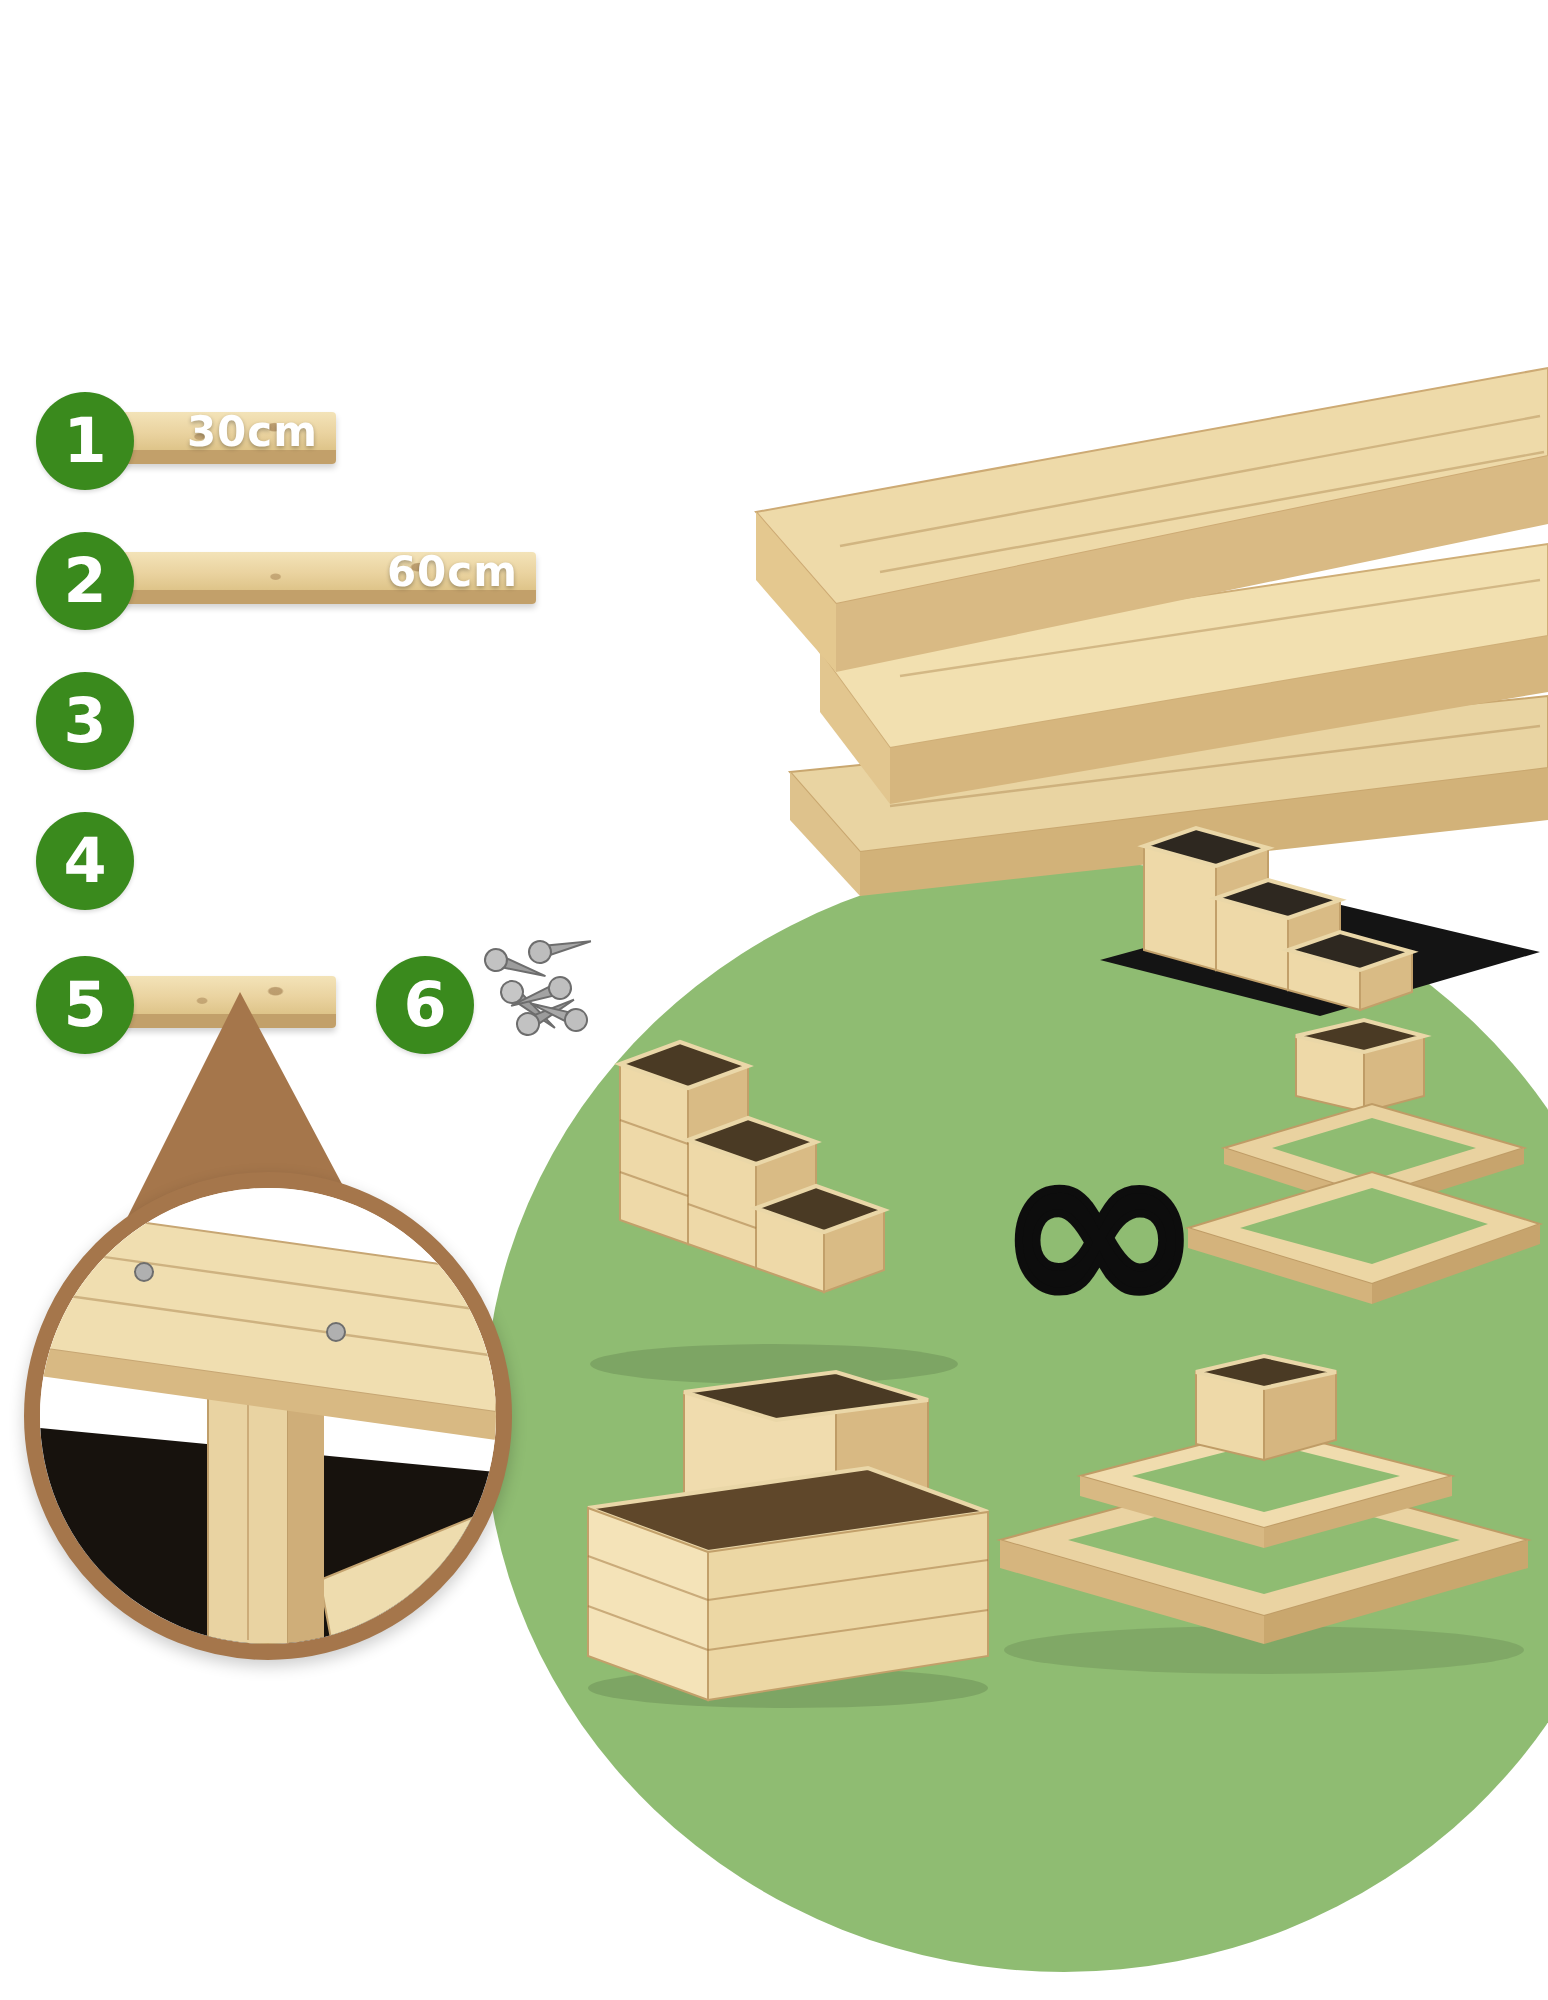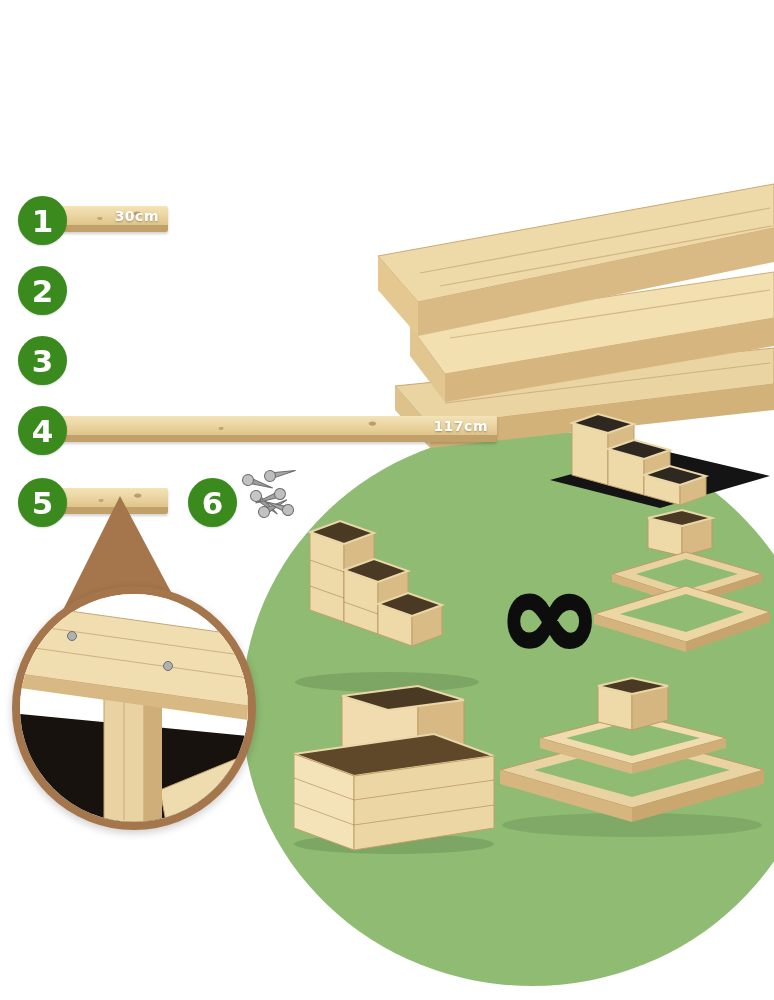--- a/index.html
+++ b/index.html
@@ -12,21 +12,21 @@
          display:flex;align-items:center;justify-content:center;font-size:31px;font-weight:bold;z-index:6;
          box-shadow:0 1px 2px rgba(0,0,0,.15)}
   
   .board{position:absolute;height:26px;border-bottom:7px solid #c2a06a;border-radius:2px;z-index:5;
          background:
            radial-gradient(ellipse 7px 4px at 72% 40%, rgba(140,100,55,.5) 0 45%, transparent 60%),
            radial-gradient(ellipse 5px 3px at 38% 65%, rgba(140,100,55,.38) 0 45%, transparent 60%),
            linear-gradient(180deg,#f3e3b8 0%,#ead3a0 55%,#dec489 100%);
          box-shadow:0 2px 3px rgba(0,0,0,.18)}
   .blabel{position:absolute;right:9px;top:50%;transform:translateY(-50%);color:#fff;font-weight:bold;
-          font-size:14px;text-shadow:0 1px 2px rgba(0,0,0,.3);letter-spacing:.5px}
+          font-size:21px;text-shadow:0 1px 2px rgba(0,0,0,.3);letter-spacing:.5px}
   .b1{left:58px;top:206px;width:110px}
   .b2{left:58px;top:276px;width:210px}
   .b3{left:52px;top:346px;width:348px}
   .b4{left:52px;top:416px;width:445px}
   .b5{left:60px;top:488px;width:108px}
   .bg1{left:18px;top:196px}.bg2{left:18px;top:266px}.bg3{left:18px;top:336px}
   .bg4{left:18px;top:406px}.bg5{left:18px;top:478px}.bg6{left:188px;top:478px}
   .green-circle{position:absolute;left:242px;top:430px;width:580px;height:556px;border-radius:50%;
                 background:#8fbc72;z-index:1}
   .infinity{position:absolute;left:498px;top:578px;font-size:124px;line-height:.6;font-weight:bold;
@@ -76,22 +76,22 @@
   <div class="badge bg5">
       <span>5</span>
     </div>
   <div class="badge bg6">
       <span>6</span>
     </div>
 
   <div class="board b1">
       <span class="blabel">30cm</span>
     </div>
-  <div class="board b4">
-      <span class="blabel">117cm</span>
+  <div class="board b2">
+      <span class="blabel">60cm</span>
     </div>
   <div class="board b5"></div>
 
   <svg class="abs z6" style="left:230px;top:464px" width="84" height="66" viewBox="0 0 84 66">
     <g stroke="#6d6d6d" stroke-width="1">
       <g transform="translate(18,16) rotate(18)">
           <polygon points="0,-3 26,0 0,3" fill="#9c9c9c"></polygon>
           <circle r="5.5" fill="#c2c2c2"></circle>
         </g>
       <g transform="translate(40,12) rotate(-12)">

